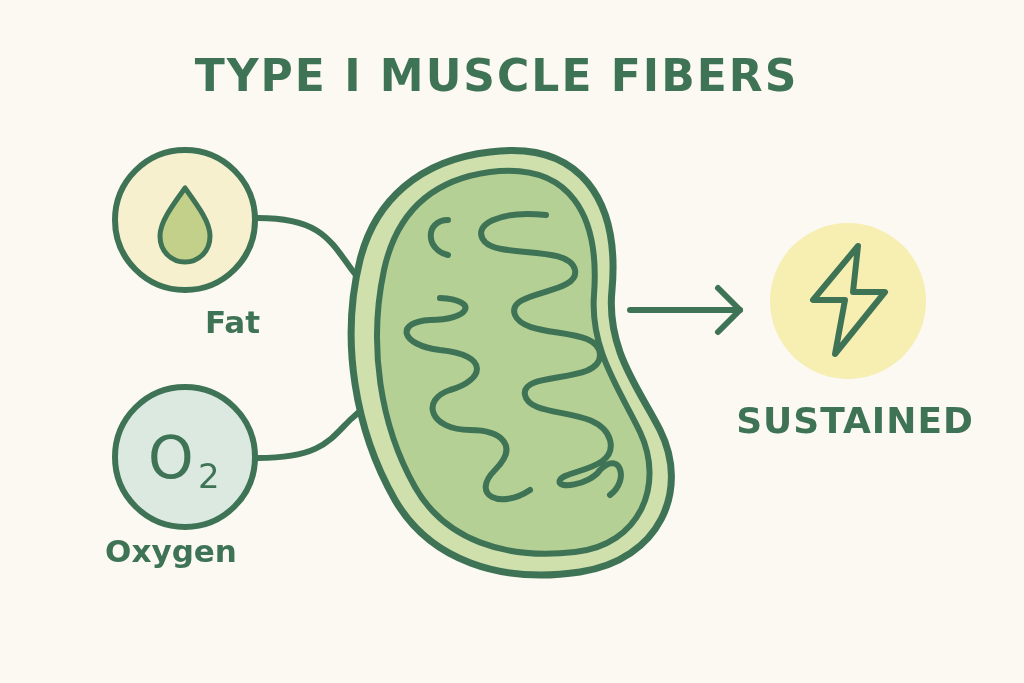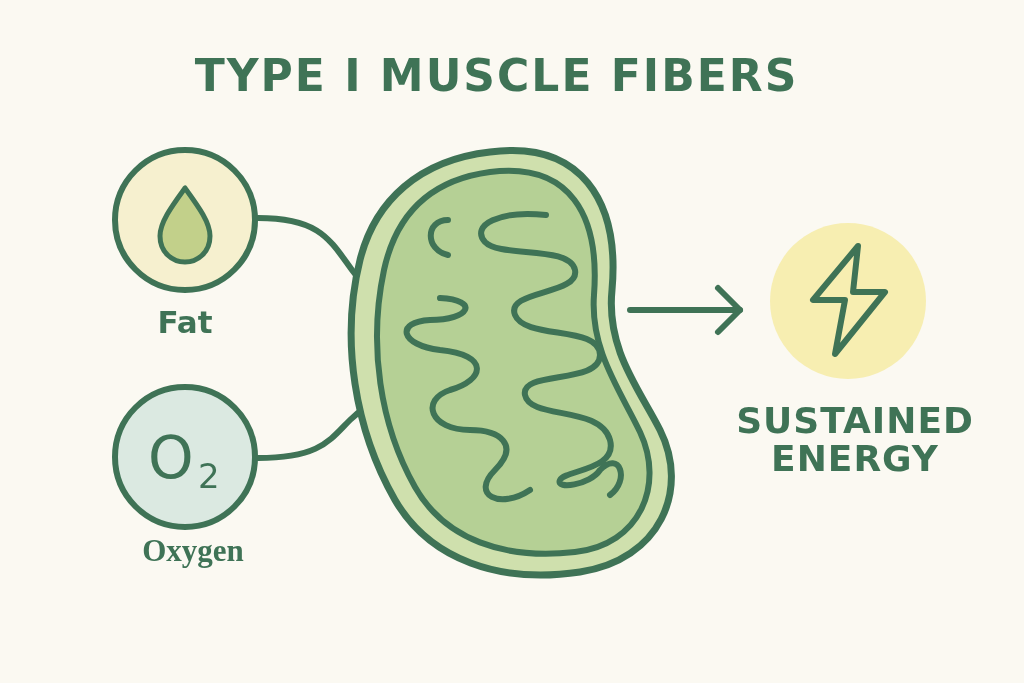--- a/index.html
+++ b/index.html
@@ -9,22 +9,22 @@
     font-family: "DejaVu Sans", "Liberation Sans", sans-serif;
     position: relative;
   }
   .title {
     position: absolute; left: 0; top: 50px; width: 993px; text-align: center;
     font-size: 44px; font-weight: bold; letter-spacing: 2px; color: #3f7356;
   }
   .label {
     position: absolute; color: #3f7356; font-weight: bold; text-align: center;
   }
-  .lbl-fat { left: 110px; top: 304px; width: 150px; font-size: 31px; }
-  .lbl-oxy { left: 98px; top: 533px; width: 190px; font-size: 31px; font-family: Liberation Serif, serif; }
+  .lbl-fat { left: 110px; top: 304px; width: 150px; font-size: 31px; text-align: right; }
+  .lbl-oxy { left: 76px; top: 533px; width: 190px; font-size: 31px; }
   .lbl-energy { left: 730px; top: 402px; width: 250px; font-size: 36px; line-height: 38px; letter-spacing: 1px; }
   svg.stage { position: absolute; left: 0; top: 0; }
 </style>
 </head>
 <body>
 
 <div class="title">TYPE I MUSCLE FIBERS</div>
 
 <svg class="stage" width="1024" height="683" viewBox="0 0 1024 683">
 
@@ -59,14 +59,13 @@
   <g>
     <circle cx="848" cy="301" r="78" fill="#f7eeb1"></circle>
     <path d="M858 246 L 813 300 L 845 300 L 835 354 L 885 292 L 853 292 Z" fill="none" stroke="#3f7356" stroke-width="6" stroke-linejoin="round"></path>
   </g>
 </svg>
 
 <div class="label lbl-fat">Fat</div>
 <div class="label lbl-oxy">Oxygen</div>
 <div class="label lbl-energy">
   <div>SUSTAINED</div>
-  <div>ENERGY</div>
 </div>
 
 </body></html>

